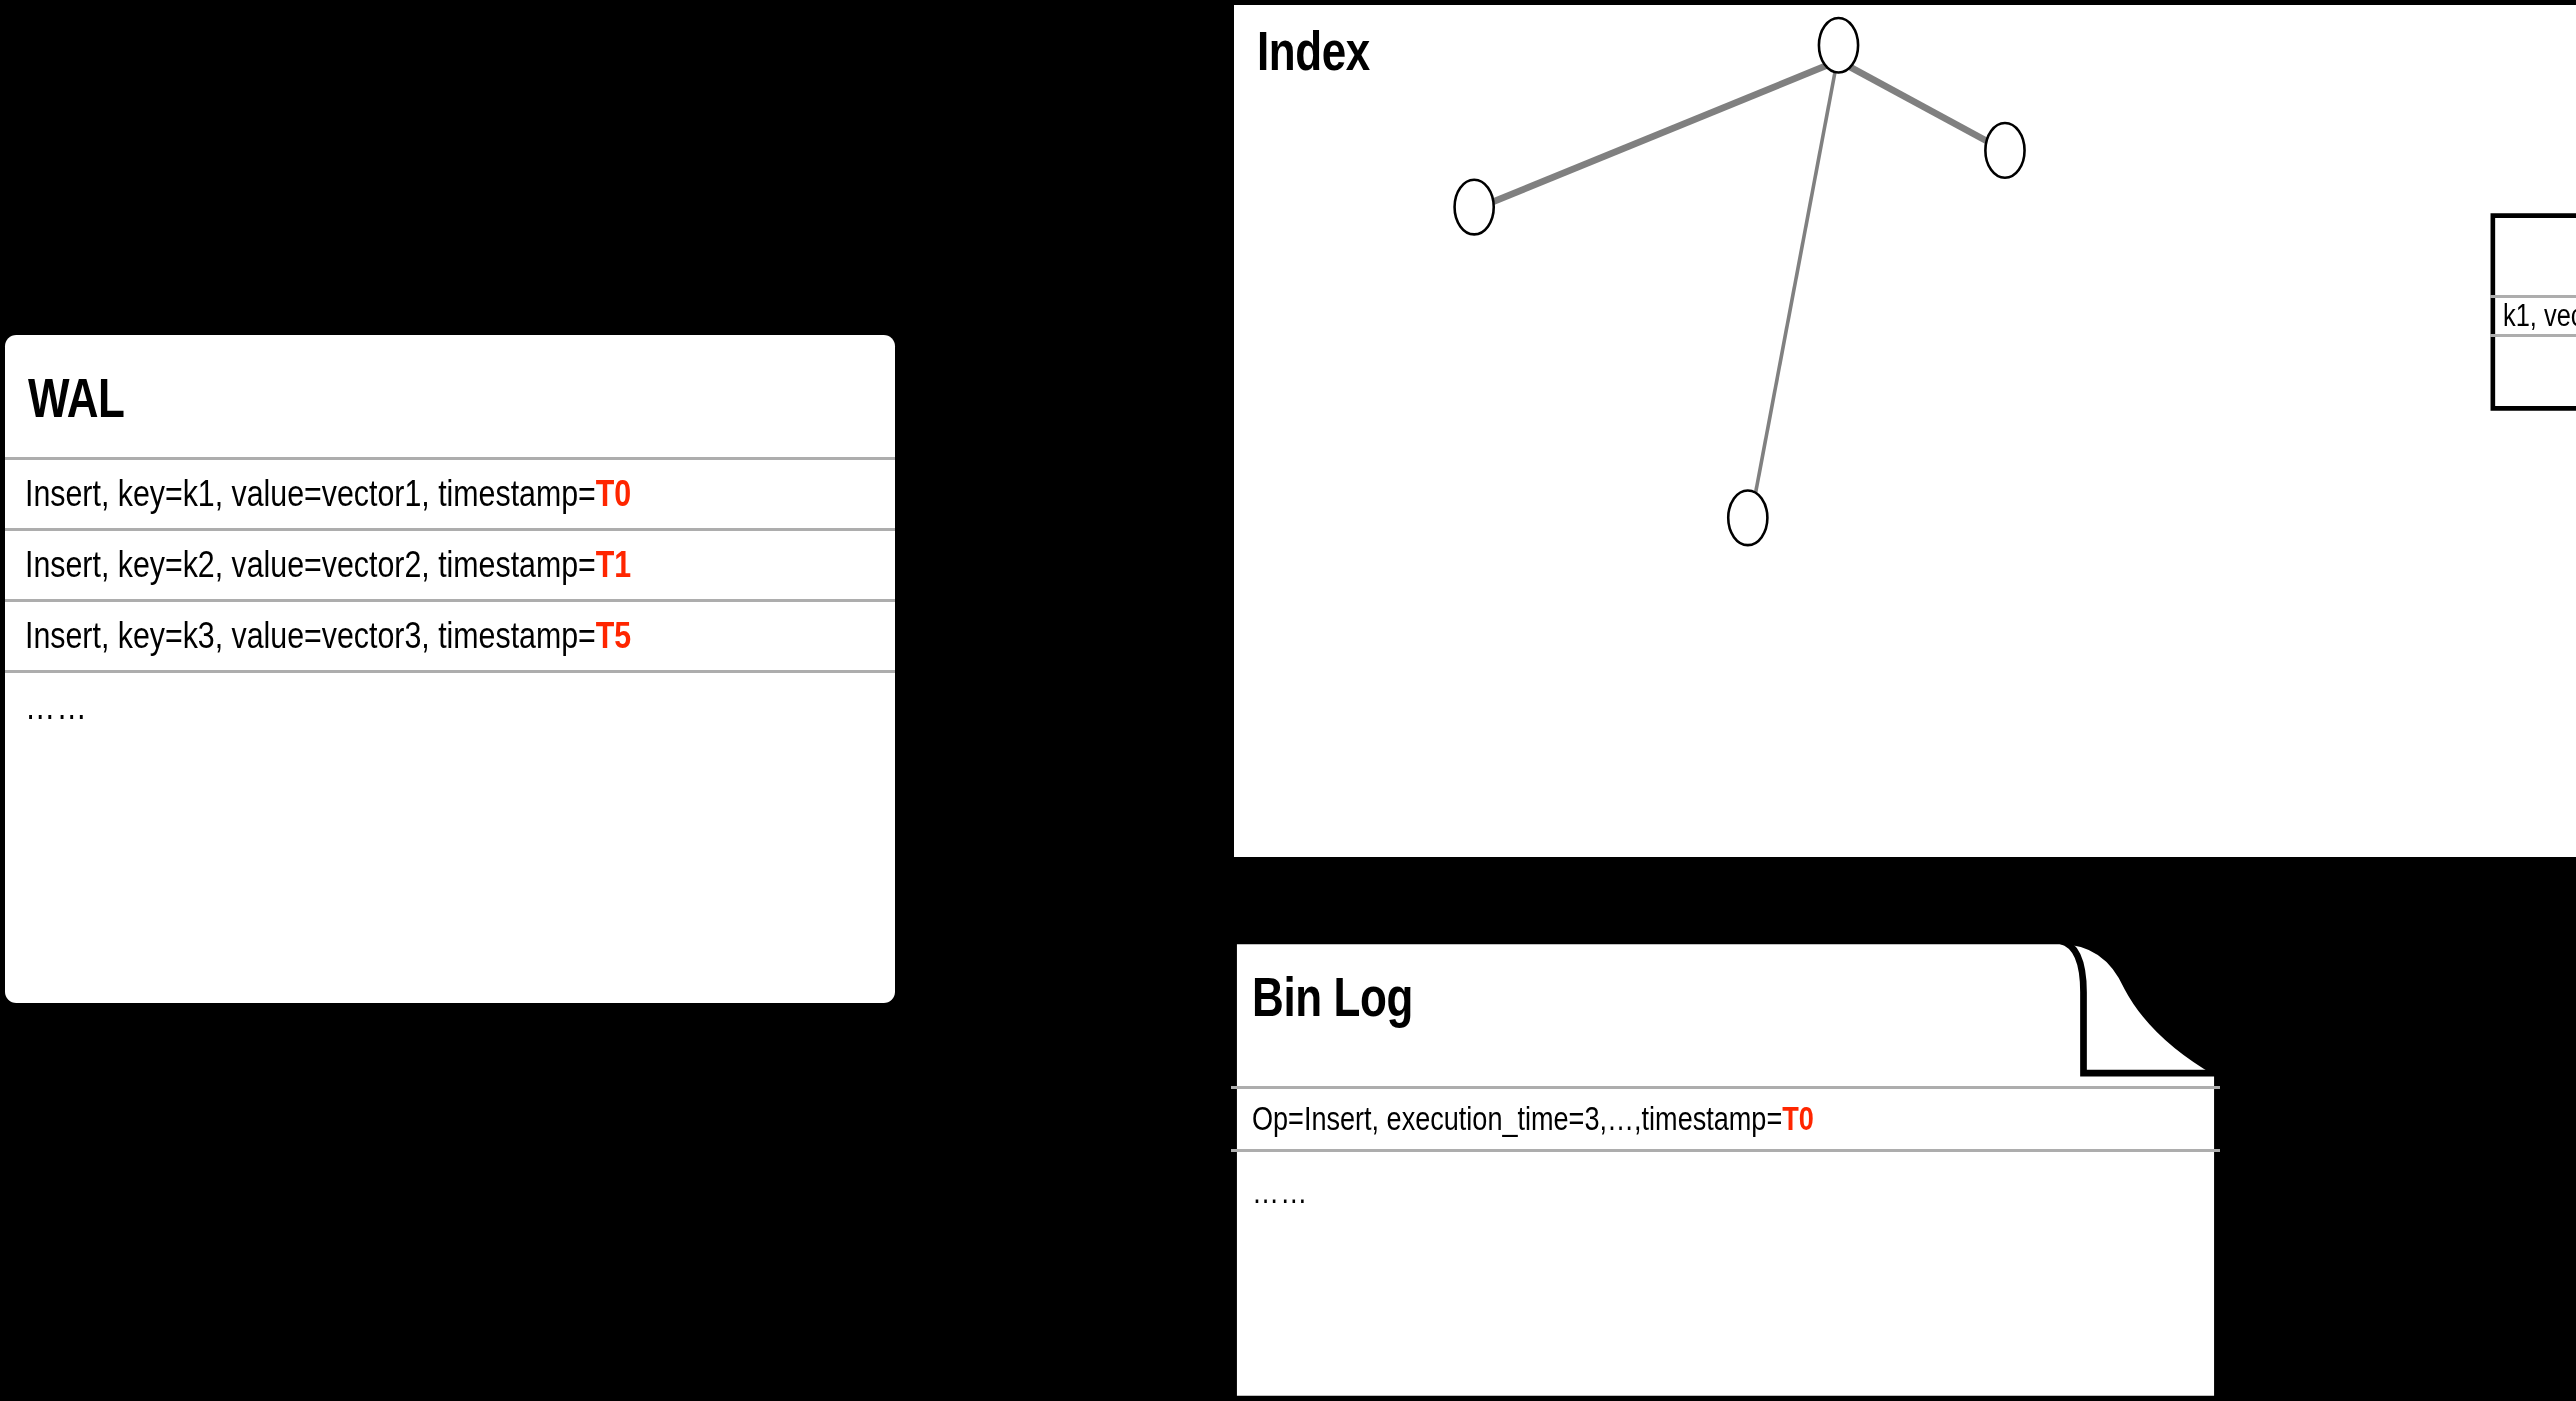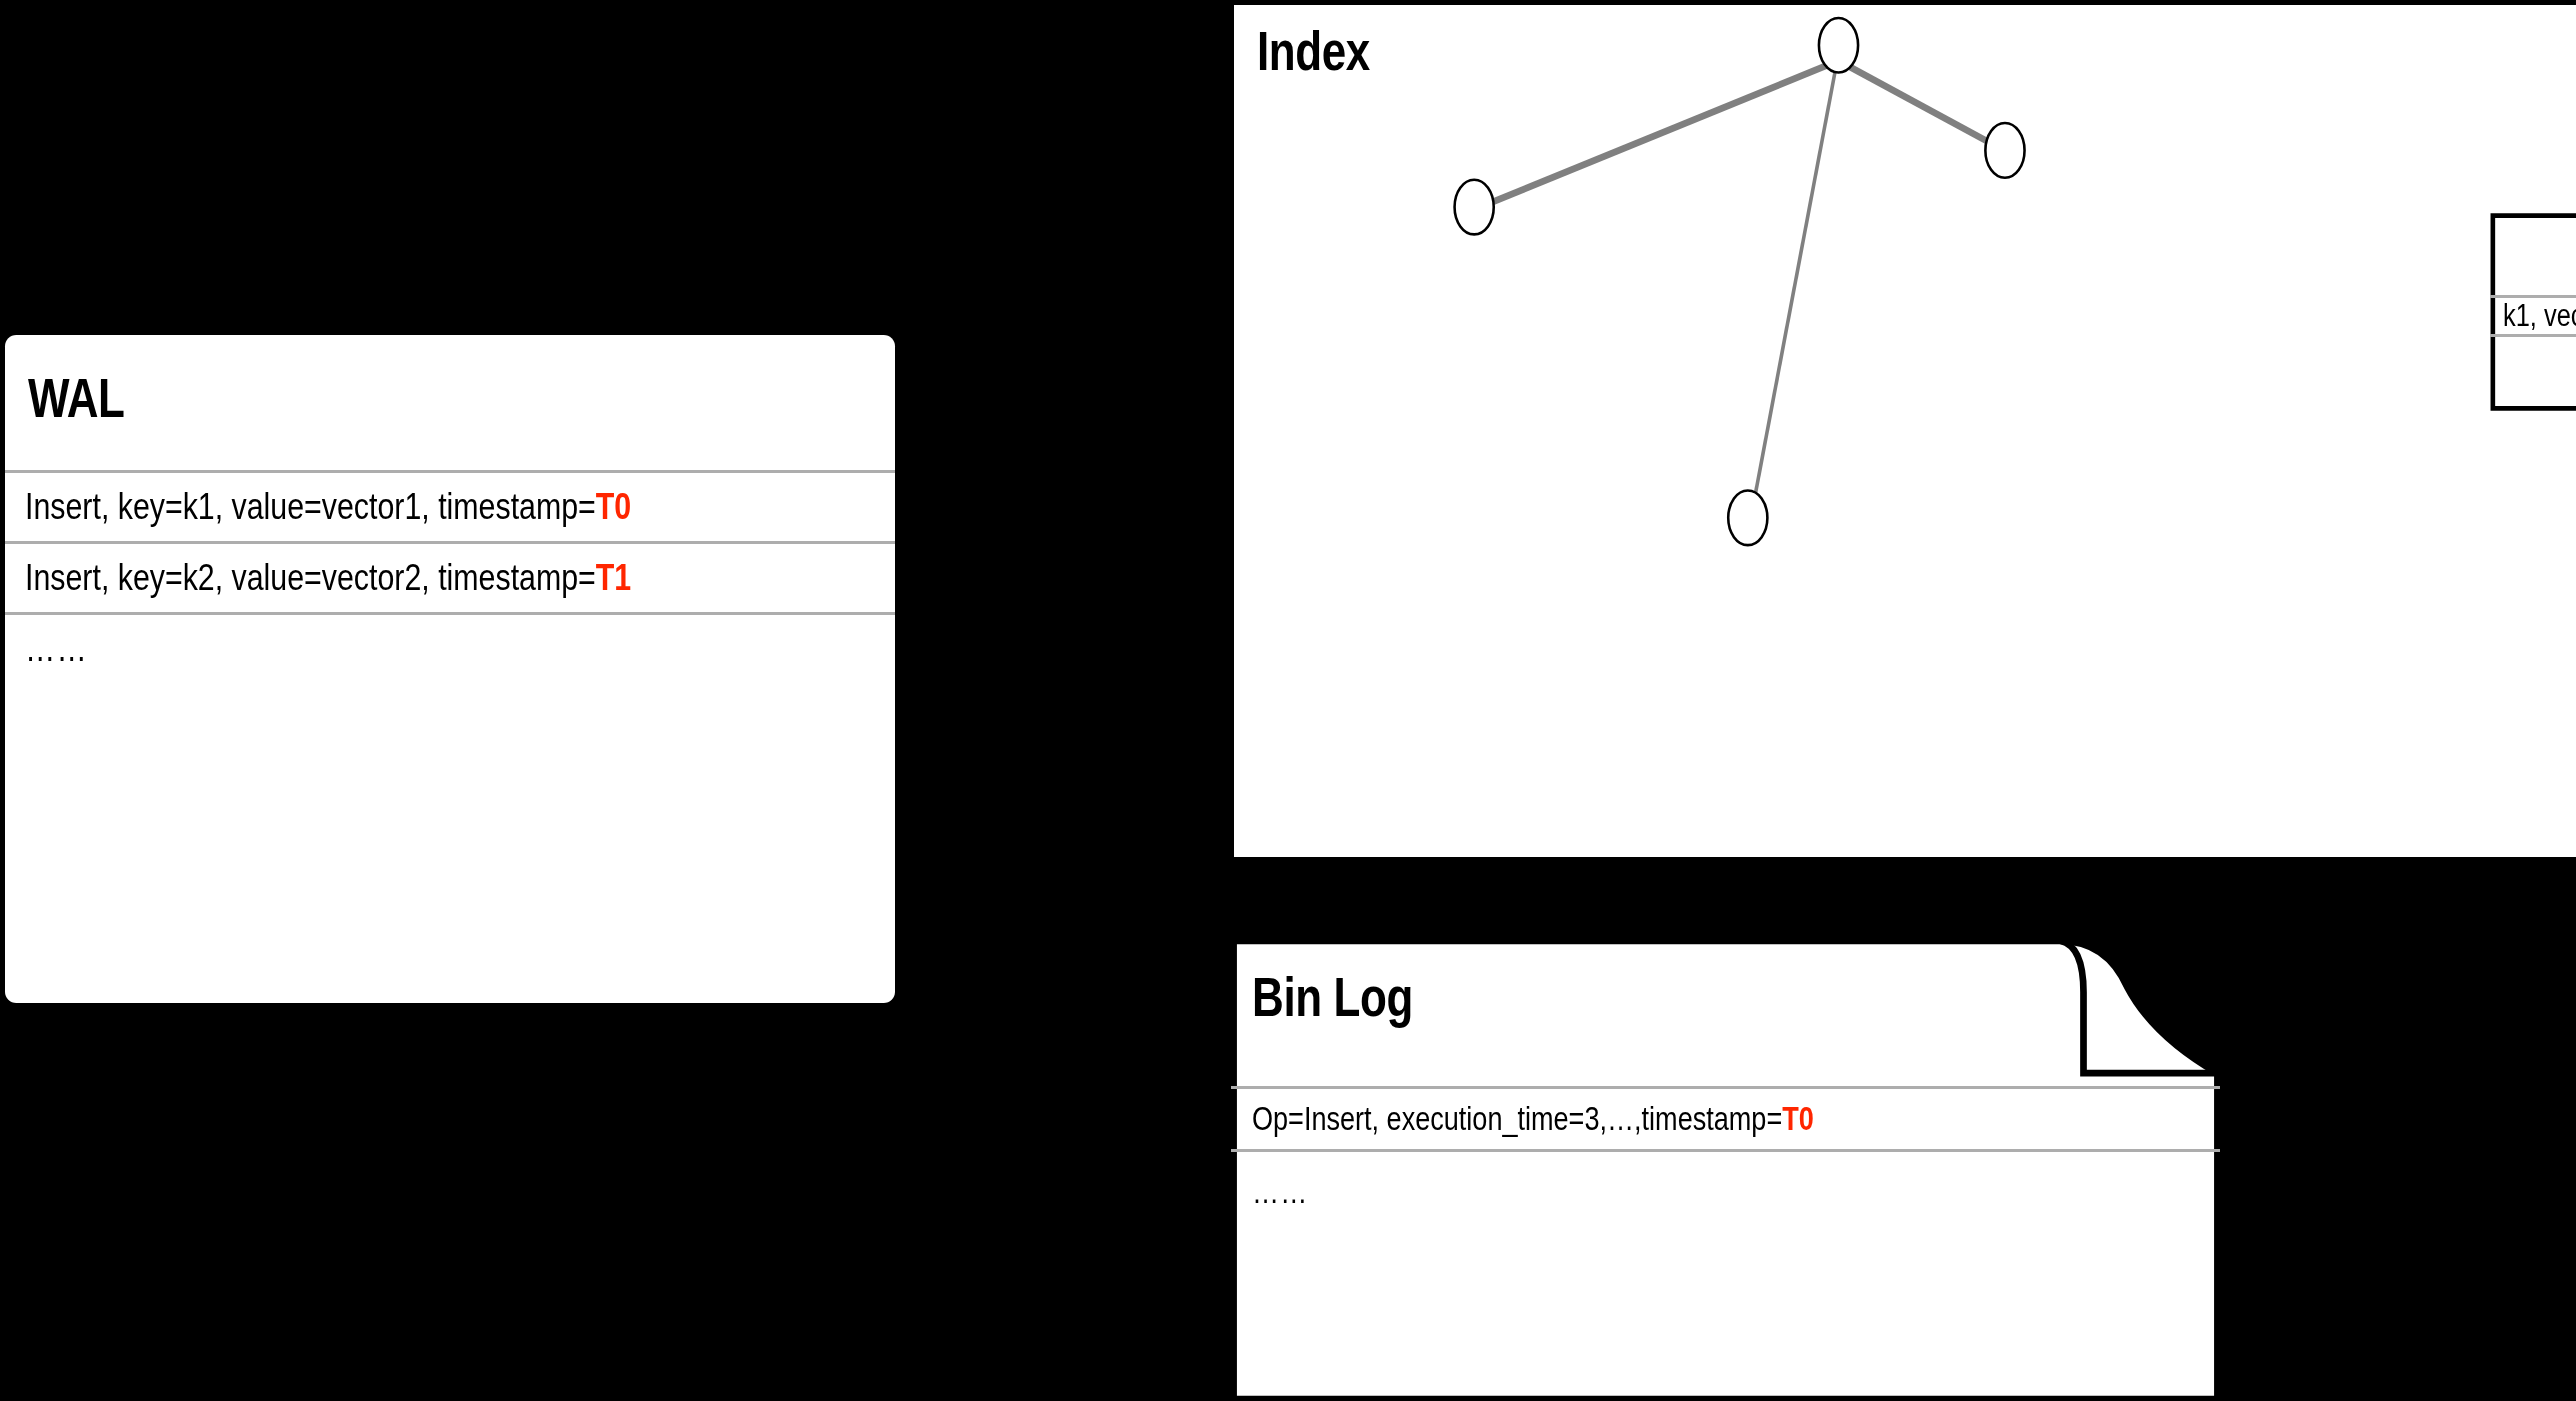--- a/index.html
+++ b/index.html
@@ -34,21 +34,21 @@
     transform:scaleX(.82);transform-origin:left center;
     display:inline-block;white-space:nowrap;
   }
   .row .txt.center{transform-origin:center center;width:100%;text-align:center;}
   .ts{color:#FF2600;font-weight:bold;}
   .dots{letter-spacing:1.5px;}
 
   
   #wal{left:5.2px;top:335px;width:890px;height:668px;}
   #wal .title{left:23px;top:31px;font-size:55px;}
-  #wal .rows{top:135px;}
+  #wal .rows{top:122px;}
   #wal .row{height:71px;padding-left:19.6px;font-size:37px;}
 
   
   #index{left:1234px;top:5.2px;width:1578px;height:852px;}
   #index .title{left:23px;top:13.4px;font-size:55px;}
 
   
   #tree{position:absolute;left:0;top:0;width:1578px;height:852px;overflow:visible;}
 
   
@@ -68,20 +68,23 @@
 <body>
 
 <div class="panel rounded" id="wal">
   <div class="title">WAL</div>
   <div class="rows">
     <div class="row">
         <span class="txt"><span>Insert, key=k1, value=vector1, timestamp=</span><span class="ts">T0</span></span>
       </div>
     <div class="row">
         <span class="txt"><span>Insert, key=k2, value=vector2, timestamp=</span><span class="ts">T1</span></span>
+      </div>
+    <div class="row">
+        <span class="txt"><span>Insert, key=k3, value=vector3, timestamp=</span><span class="ts">T5</span></span>
       </div>
     <div class="row last">
         <span class="txt dots">……</span>
       </div>
   </div>
 </div>
 
 <div class="panel" id="index">
   <div class="title">Index</div>
 

